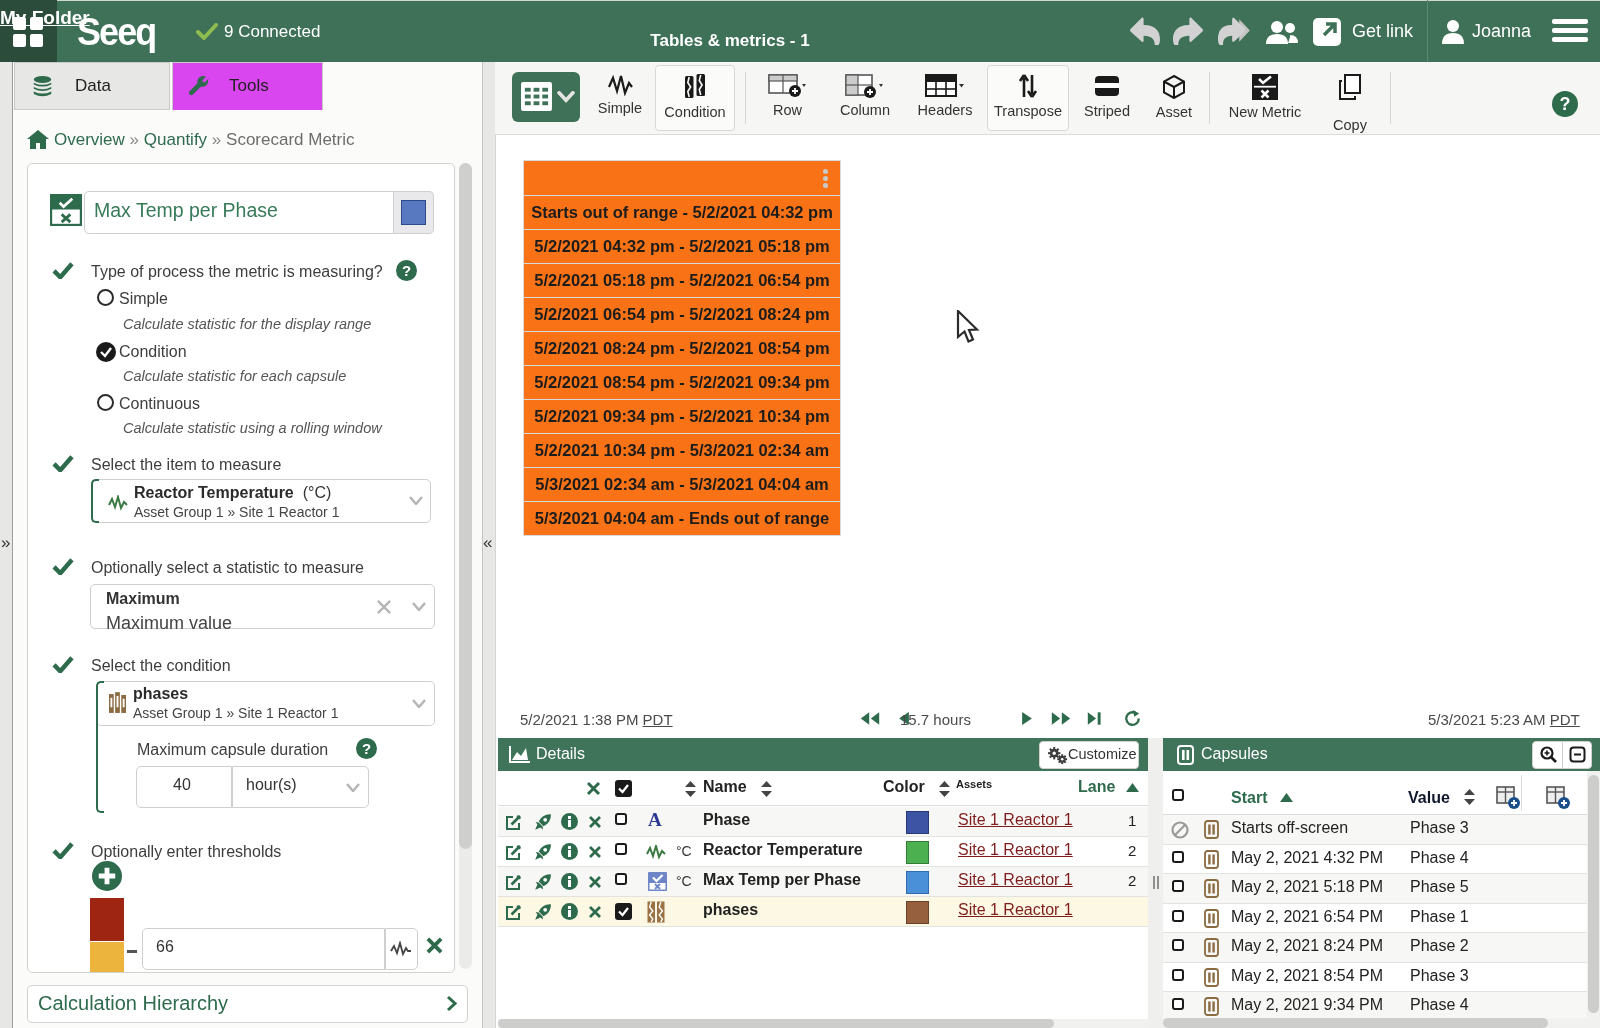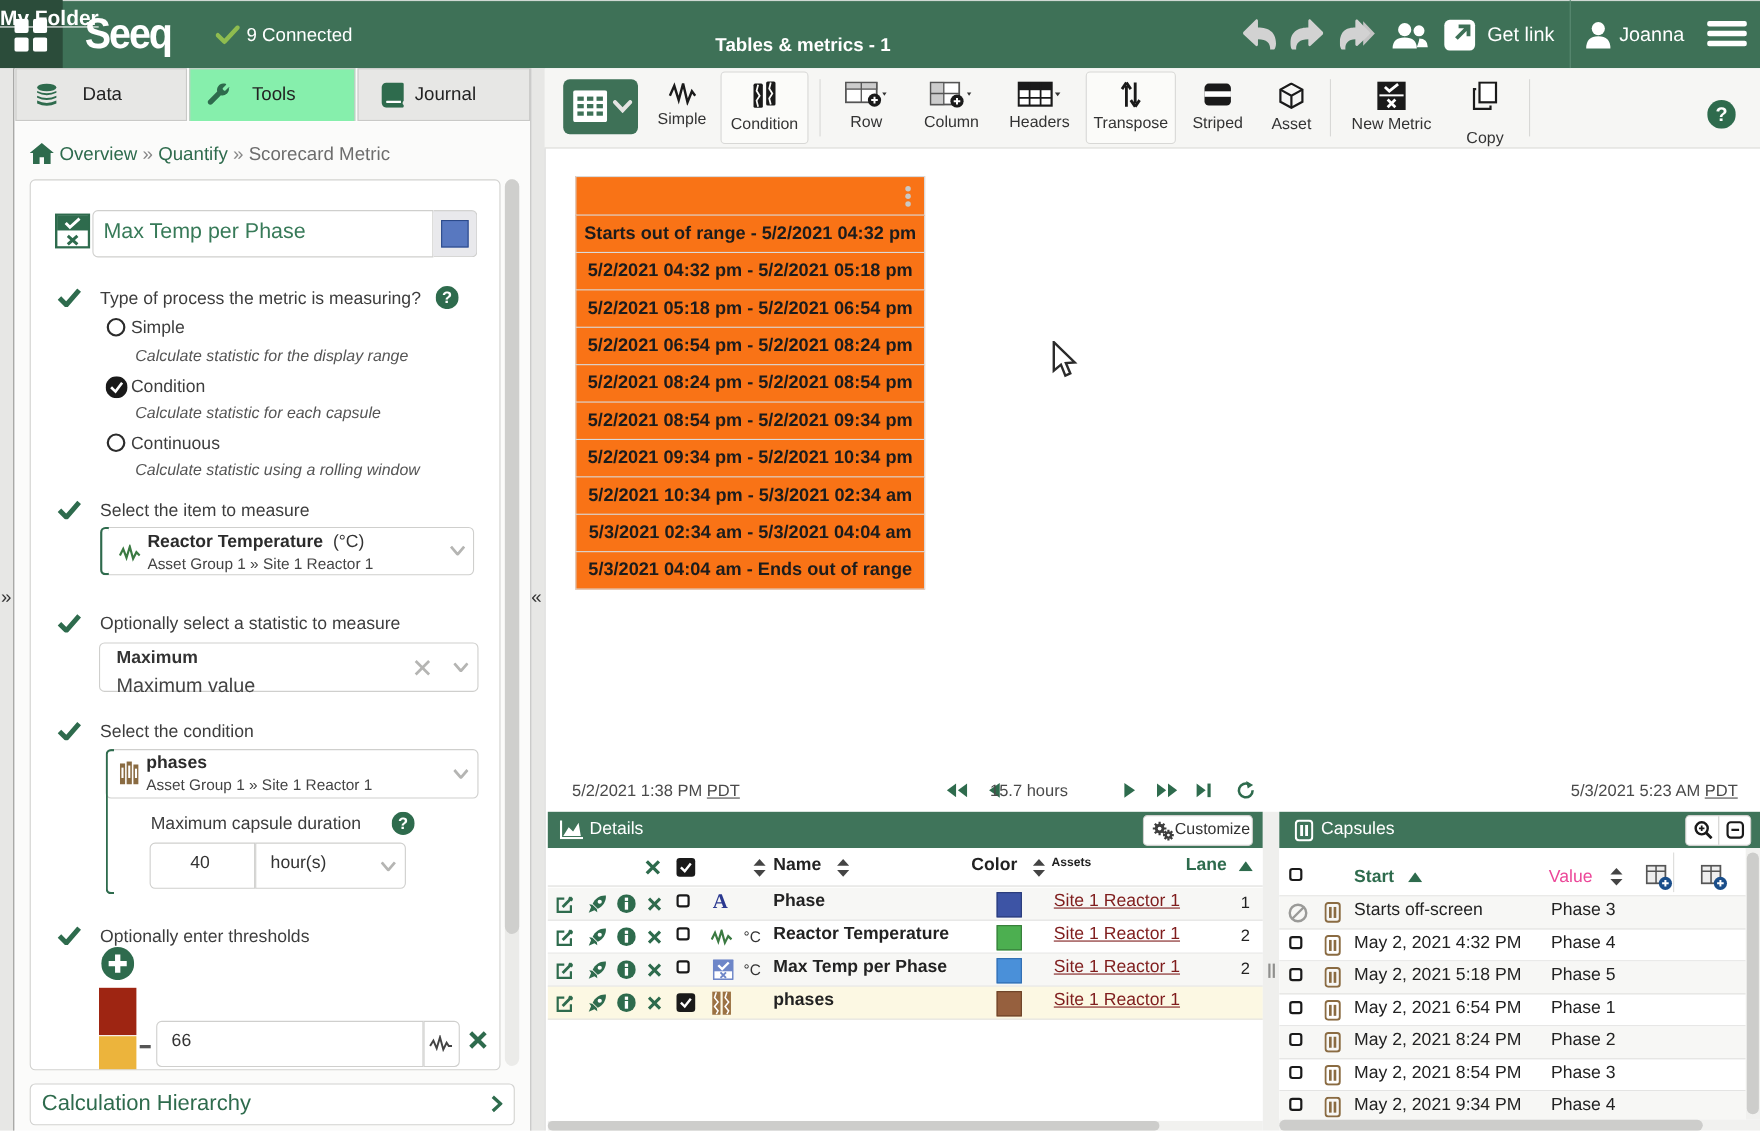--- a/index.html
+++ b/index.html
@@ -8,21 +8,21 @@
 .abs { position:absolute; }
 
 #navbar { position:absolute; left:0; top:0; width:1600px; height:62px; background:#3E7157; }
 #appsq { position:absolute; left:0; top:0; width:57px; height:62px; background:#2B4C3A; }
 .navtxt { color:#fff; font-size:17px; }
 
 #lgutter { position:absolute; left:0; top:62px; width:13px; height:966px; background:#E7E7E5; border-right:1px solid #9a9a98; }
 #rgutter { position:absolute; left:482px; top:62px; width:13px; height:966px; background:#E7E7E5; border-left:1px solid #c4c4c2; }
 #lpanel { position:absolute; left:14px; top:62px; width:468px; height:966px; background:#FBFBFA; }
 .tab { position:absolute; top:0; height:48px; background:#E7E7E5; border:1px solid #c9c9c7; border-bottom:1px solid #c9c9c7; font-size:17px; color:#222; }
-.tab.active { background:#86efac; border-bottom:none; }
+.tab.active { background:#d946ef; border-bottom:none; }
 .tablabel { position:absolute; top:13px; }
 .green { color:#2E6B4D; }
 .card { position:absolute; left:13px; top:101px; width:428px; height:810px; background:#fff; border:1px solid #d2d2d0; border-radius:5px; }
 .chk { position:absolute; width:22px; height:17px; }
 .lbl { position:absolute; font-size:16px; color:#3d3d3d; }
 .ital { position:absolute; font-size:14.5px; color:#555; font-style:italic; }
 .selbox { position:absolute; background:#fff; border:1px solid #cfcfcd; border-radius:5px; }
 .chev { position:absolute; width:14px; height:9px; }
 
 #toolbar { position:absolute; left:495px; top:62px; width:1105px; height:73px; background:#F6F6F4; border-bottom:1px solid #dcdcda; }
@@ -115,27 +115,20 @@
           <path d="M2 18 Q12 23 22 18 V21 Q12 26 2 21 Z"></path>
         </g>
       </svg>
     <div class="tablabel" style="left:60px">Data</div>
   </div>
   <div class="tab active" style="left:158px;width:151px">
     <svg class="abs" style="left:15px;top:12px" width="22" height="22" viewBox="0 0 24 24">
         <path fill="#2E6B4D" d="M22.7 5.2c-.2-.5-.8-.6-1.2-.2l-3 3c-.4.4-1.1.4-1.5 0l-1-1c-.4-.4-.4-1.1 0-1.5l3-3c.4-.4.2-1-.3-1.2C17.9 1.1 17 1 16.2 1 12.2 1.3 9.4 5 10.3 9l-8.6 8.6c-1 1-1 2.7 0 3.7s2.7 1 3.7 0L14 12.7c4 .9 7.7-1.9 8-5.9 0-.5 0-1.1-.3-1.6z"></path>
       </svg>
     <div class="tablabel" style="left:56px">Tools</div>
-  </div>
-  <div class="tab" style="left:311px;width:157px">
-    <svg class="abs" style="left:20px;top:12px" width="22" height="23" viewBox="0 0 22 23">
-        <path fill="#2E6B4D" d="M19.5 0 H6 C3 0 1 2 1 5 v13 c0 3 2 5 5 5 h13.5 c.8 0 1.5-.7 1.5-1.5 v-1 c-.6-.4-1-1.1-1-1.9 s.4-1.5 1-1.9 V1.5 C21 .7 20.3 0 19.5 0 Z"></path>
-        <path fill="#fff" d="M6 16.6 h12.6 c-.3.6-.3 1.5 0 2.1 H6 c-.6 0-1-.5-1-1.05 s.4-1.05 1-1.05 Z"></path>
-      </svg>
-    <div class="tablabel" style="left:51px">Journal</div>
   </div>
   <div class="abs" style="left:0;top:48px;width:468px;height:1px;background:#FDFDFC"></div>
 
   <svg class="abs" style="left:13px;top:68px" width="22" height="19" viewBox="0 0 22 19">
       <path fill="#2E6B4D" d="M11 0 L0 9 h3 v10 h6 v-6 h4 v6 h6 V9 h3 Z"></path>
     </svg>
   <div class="abs" style="left:40px;top:68px;font-size:17px"><span class="green">Overview</span> <span style="color:#888">»</span> <span class="green">Quantify</span> <span style="color:#888">»</span> <span style="color:#6d6d6d">Scorecard Metric</span></div>
 
   <div class="card">
 
@@ -640,21 +633,21 @@
       <path d="M5 8.5 H12" stroke="#1a1a1a" stroke-width="2"></path>
     </svg>
 </div>
 <div id="ctable" class="abs" style="left:1163px;top:771px;width:424px;height:246px;background:#fff">
   <div class="abs" style="left:0;top:0;width:424px;height:44px;border-bottom:1px solid #dcdcda"></div>
   <div class="cbx" style="left:9px;top:18px"></div>
   <div class="abs" style="left:68px;top:18px;font-size:16px;font-weight:bold;color:#2E6B4D">Start</div>
   <svg class="abs" style="left:117px;top:22px" width="13" height="9" viewBox="0 0 13 9">
       <path d="M6.5 0 L13 9 H0 Z" fill="#2E6B4D"></path>
     </svg>
-  <div class="abs" style="left:245px;top:18px;font-size:16px;font-weight:normal;color:#ec4899">Value</div>
+  <div class="abs" style="left:245px;top:18px;font-size:16px;font-weight:bold;color:#0f172a">Value</div>
   <svg class="abs" style="left:300px;top:17px" width="13" height="18" viewBox="0 0 13 18">
       <path d="M6.5 1 L12 7 H1 Z" fill="#444"></path>
       <path d="M6.5 17 L1 11 H12 Z" fill="#444"></path>
     </svg>
   <svg class="abs" style="left:333px;top:15px" width="26" height="24" viewBox="0 0 26 24">
       <rect x="1" y="1" width="17" height="16" fill="#eee" stroke="#555" stroke-width="1.6"></rect>
       <line x1="1" y1="6" x2="18" y2="6" stroke="#555" stroke-width="1.4"></line>
       <line x1="9.5" y1="1" x2="9.5" y2="17" stroke="#555" stroke-width="1.4"></line>
       <circle cx="18" cy="17" r="6" fill="#1a4e8a"></circle>
       <path d="M18 14 V20 M15 17 H21" stroke="#fff" stroke-width="1.8"></path>

